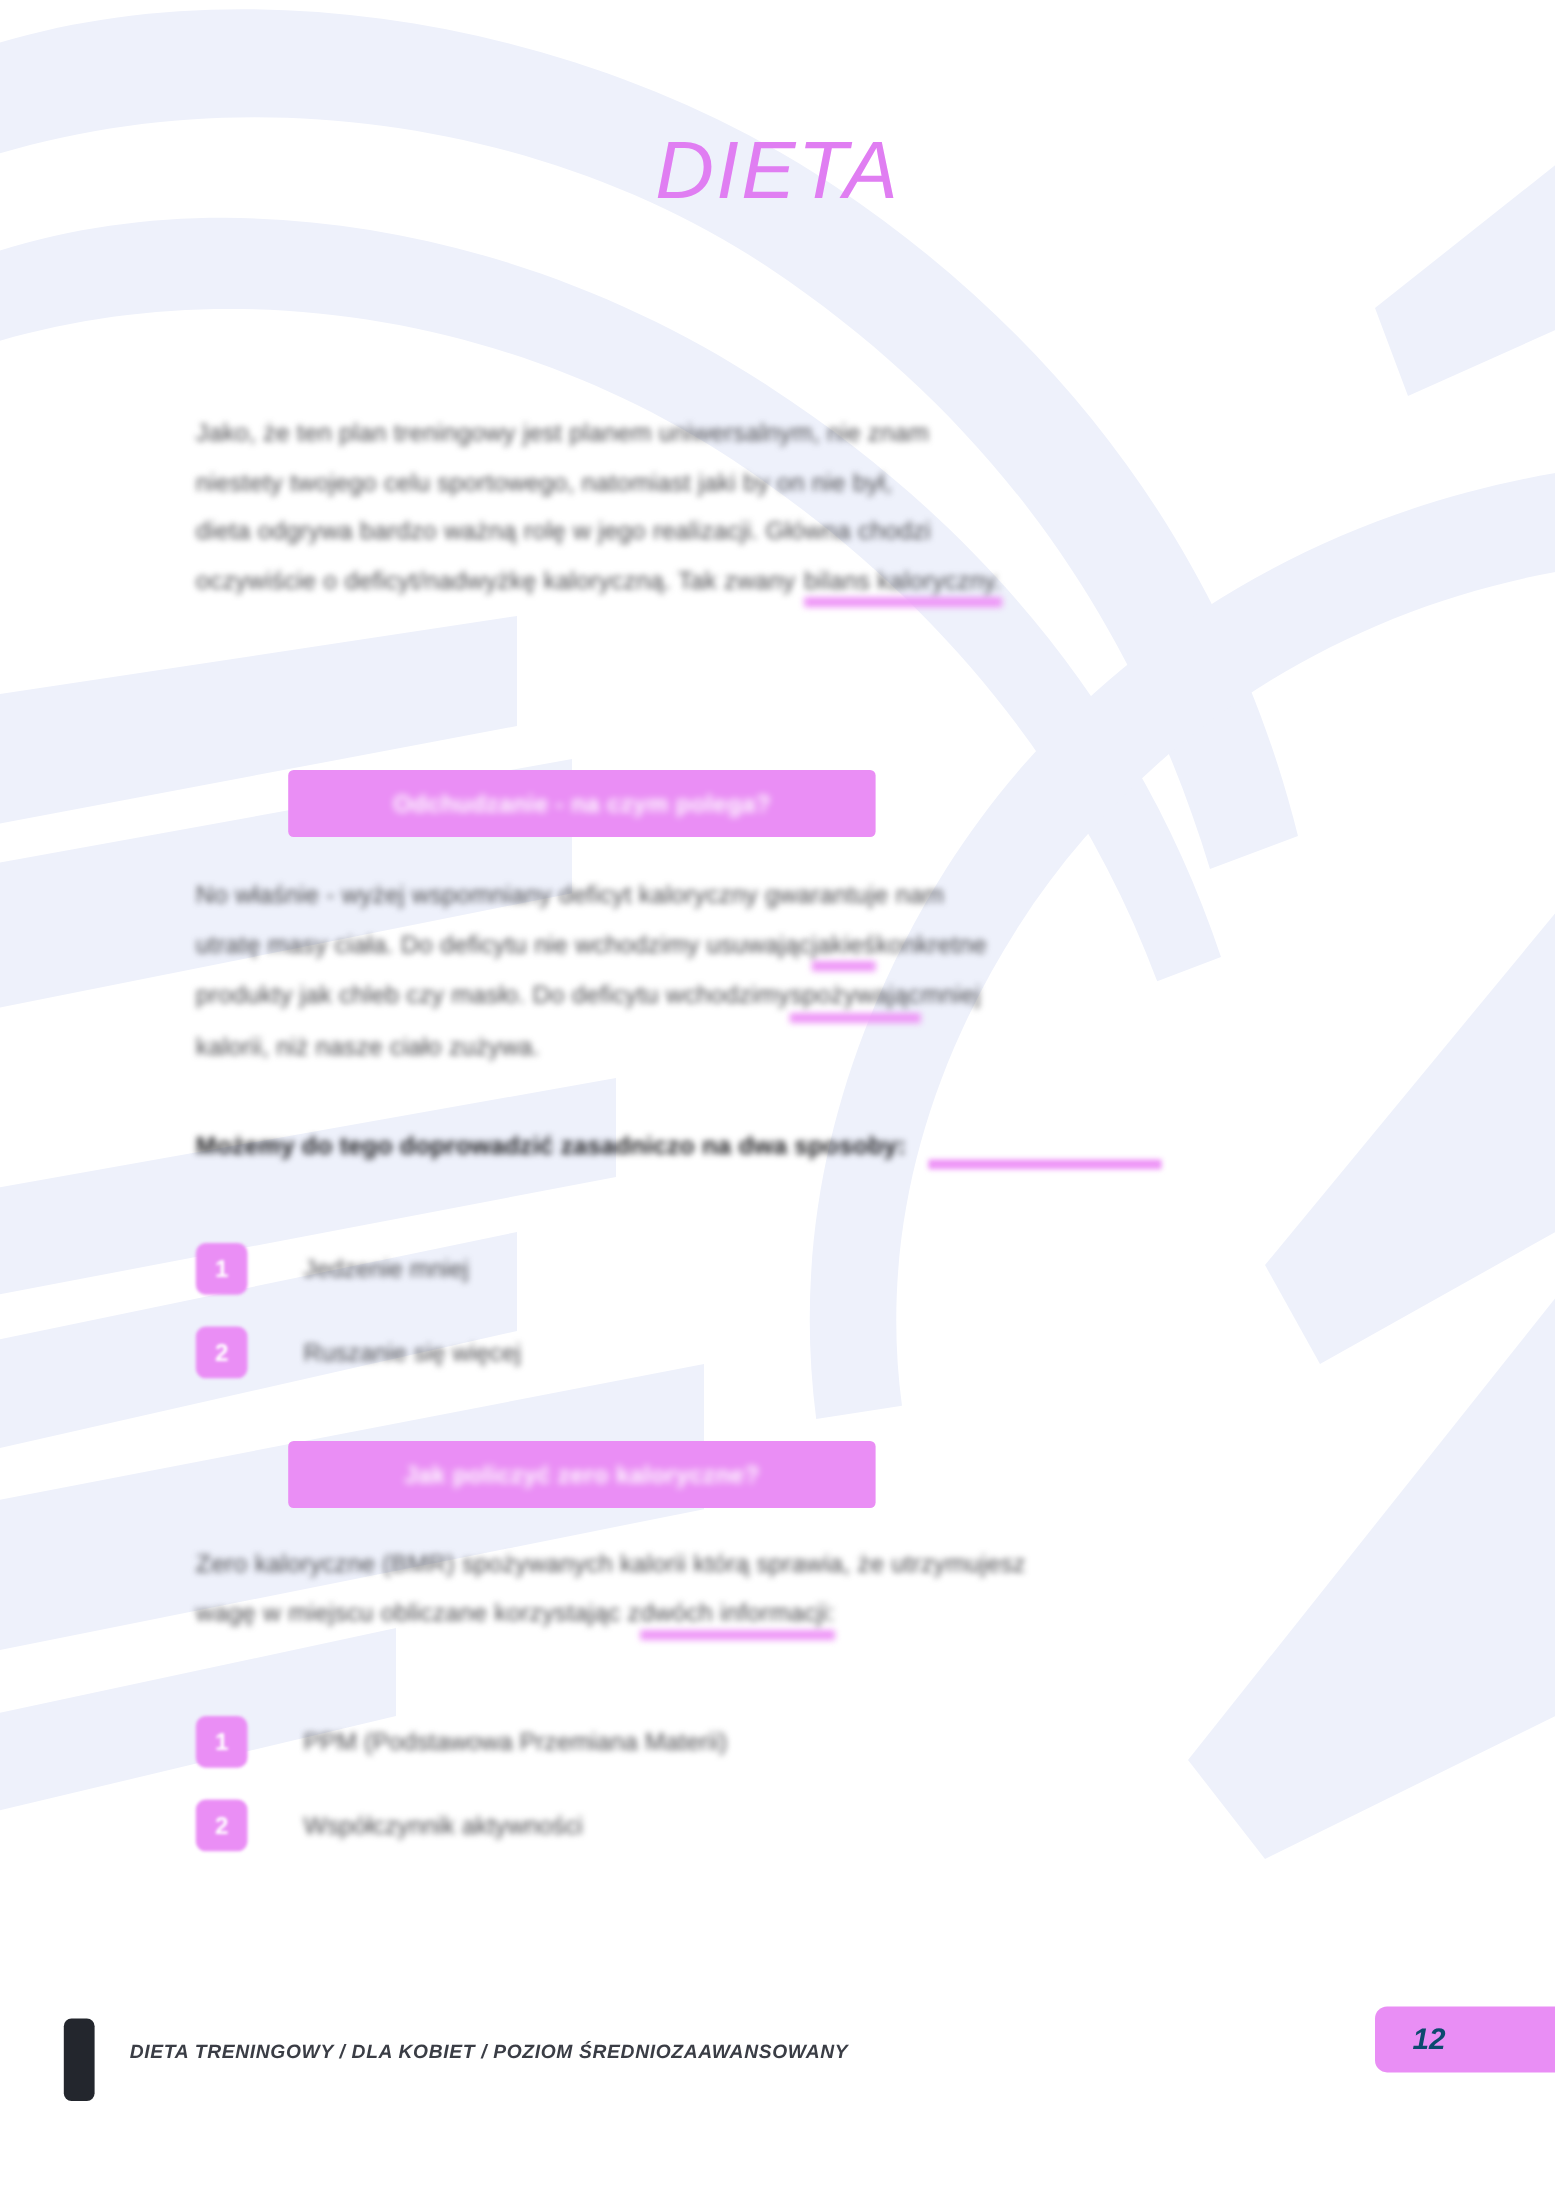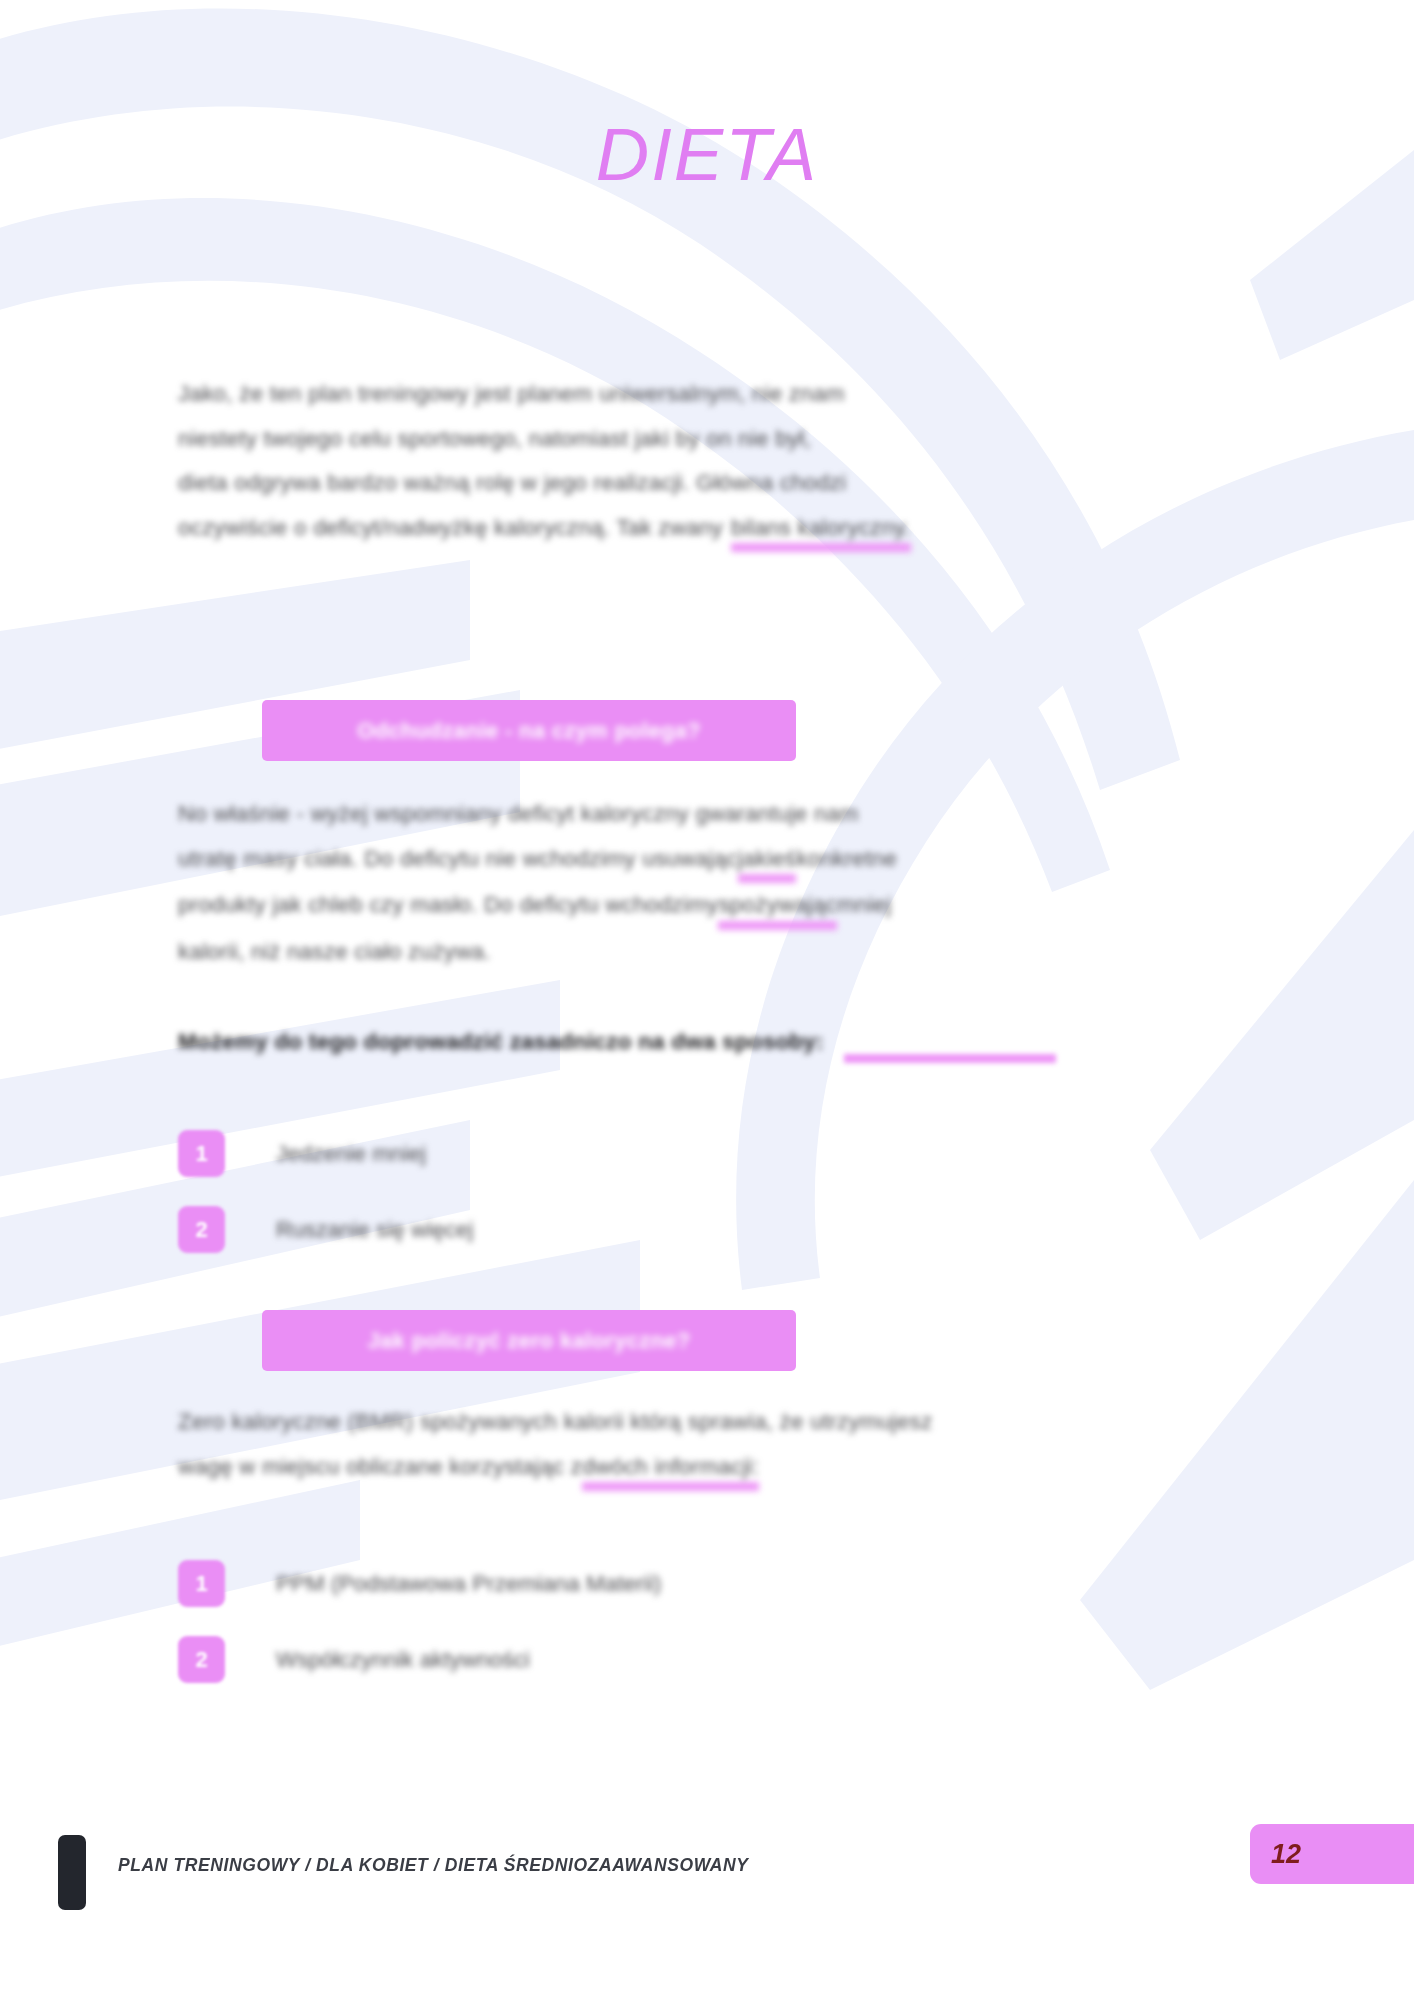--- a/index.html
+++ b/index.html
@@ -180,25 +180,25 @@
     top: 1824px;
     width: 230px;
     height: 60px;
     background: #e98ef5;
     border-radius: 11px;
     display: flex;
     align-items: center;
     z-index: 4;
   }
   .page-number {
-    margin-left: 21px;
+    margin-left: 34px;
     font-size: 27px;
     font-style: italic;
     font-weight: bold;
-    color: #7f1d1d;
+    color: #0c4a6e;
   }
 </style>
 </head>
 <body>
 
 <div class="page">
 
   <svg class="bg-waves" viewBox="0 0 1414 2000" preserveAspectRatio="none" aria-hidden="true">
     <defs>
       <clipPath id="pageclip">
@@ -303,19 +303,19 @@
       <span class="num-badge">1</span>
       <span class="num-text">PPM (Podstawowa Przemiana Materii)</span>
     </div>
     <div class="num-item">
       <span class="num-badge">2</span>
       <span class="num-text">Współczynnik aktywności</span>
     </div>
   </div>
 
   <div class="footer-bar"></div>
-  <div class="footer-text">PLAN TRENINGOWY / DLA KOBIET  /  DIETA ŚREDNIOZAAWANSOWANY</div>
+  <div class="footer-text">DIETA TRENINGOWY / DLA KOBIET  /  POZIOM ŚREDNIOZAAWANSOWANY</div>
 
   <div class="page-pill">
     <span class="page-number">12</span>
   </div>
 
 </div>
 
 </body></html>

